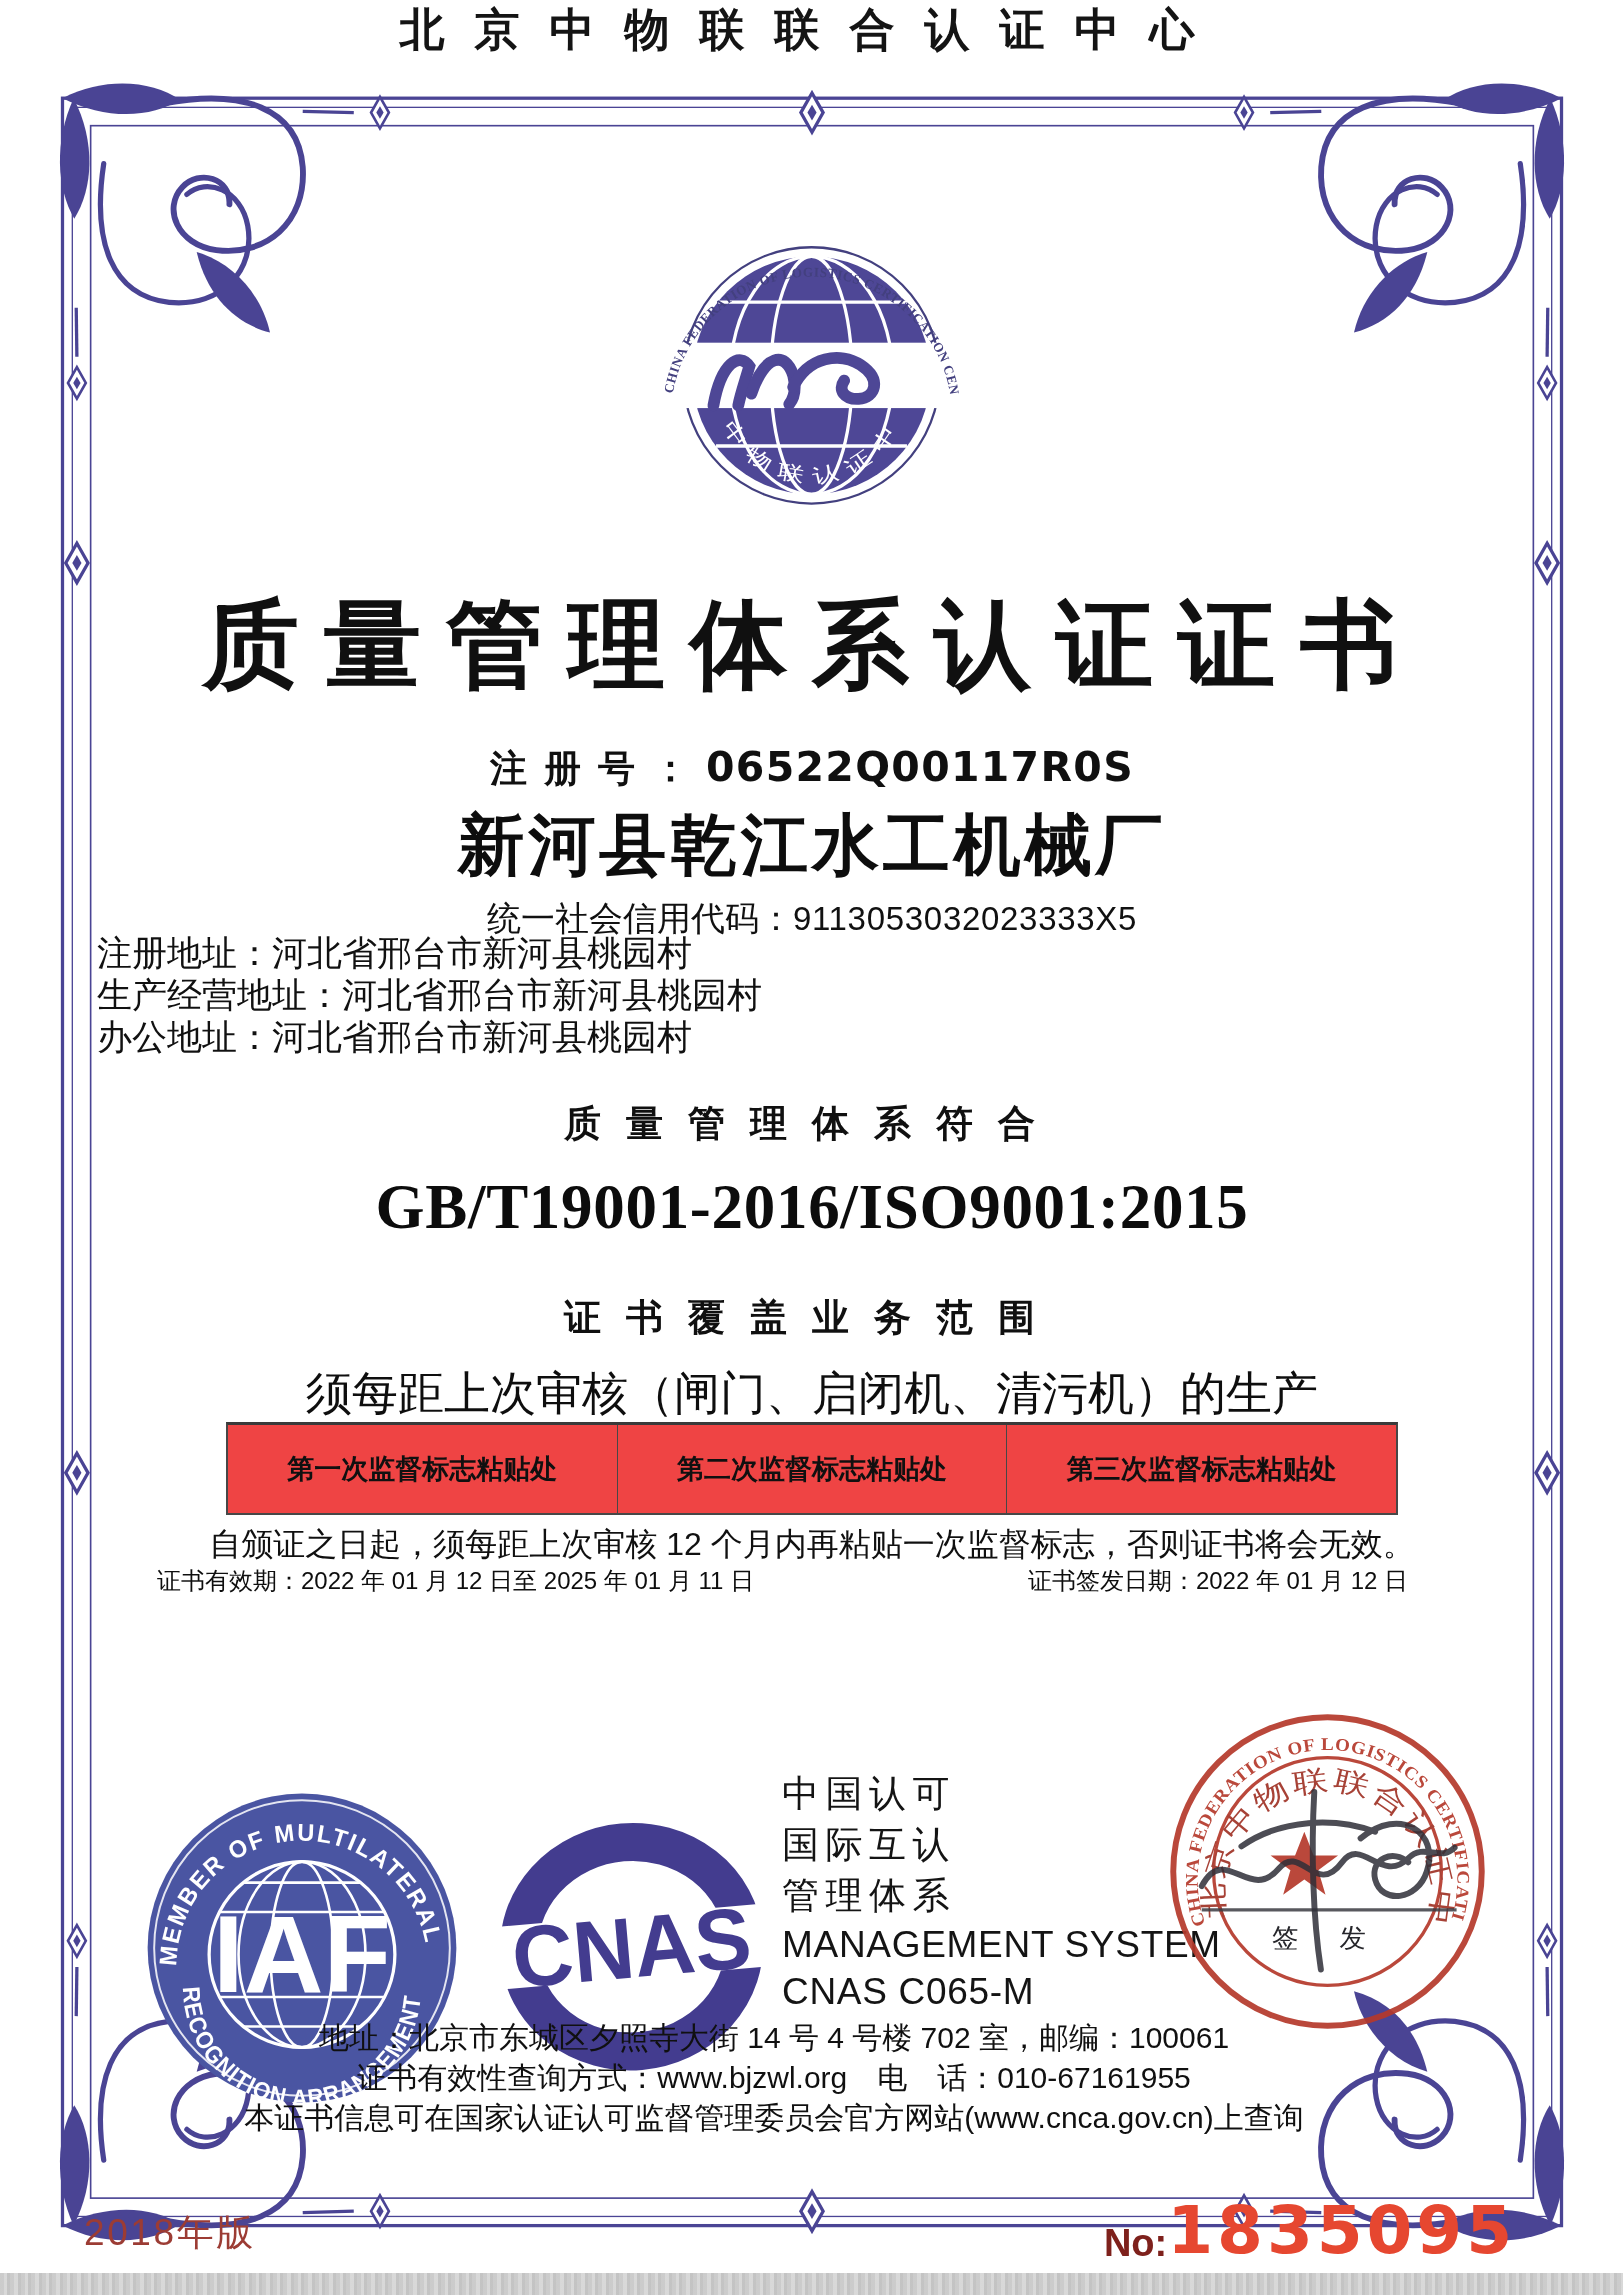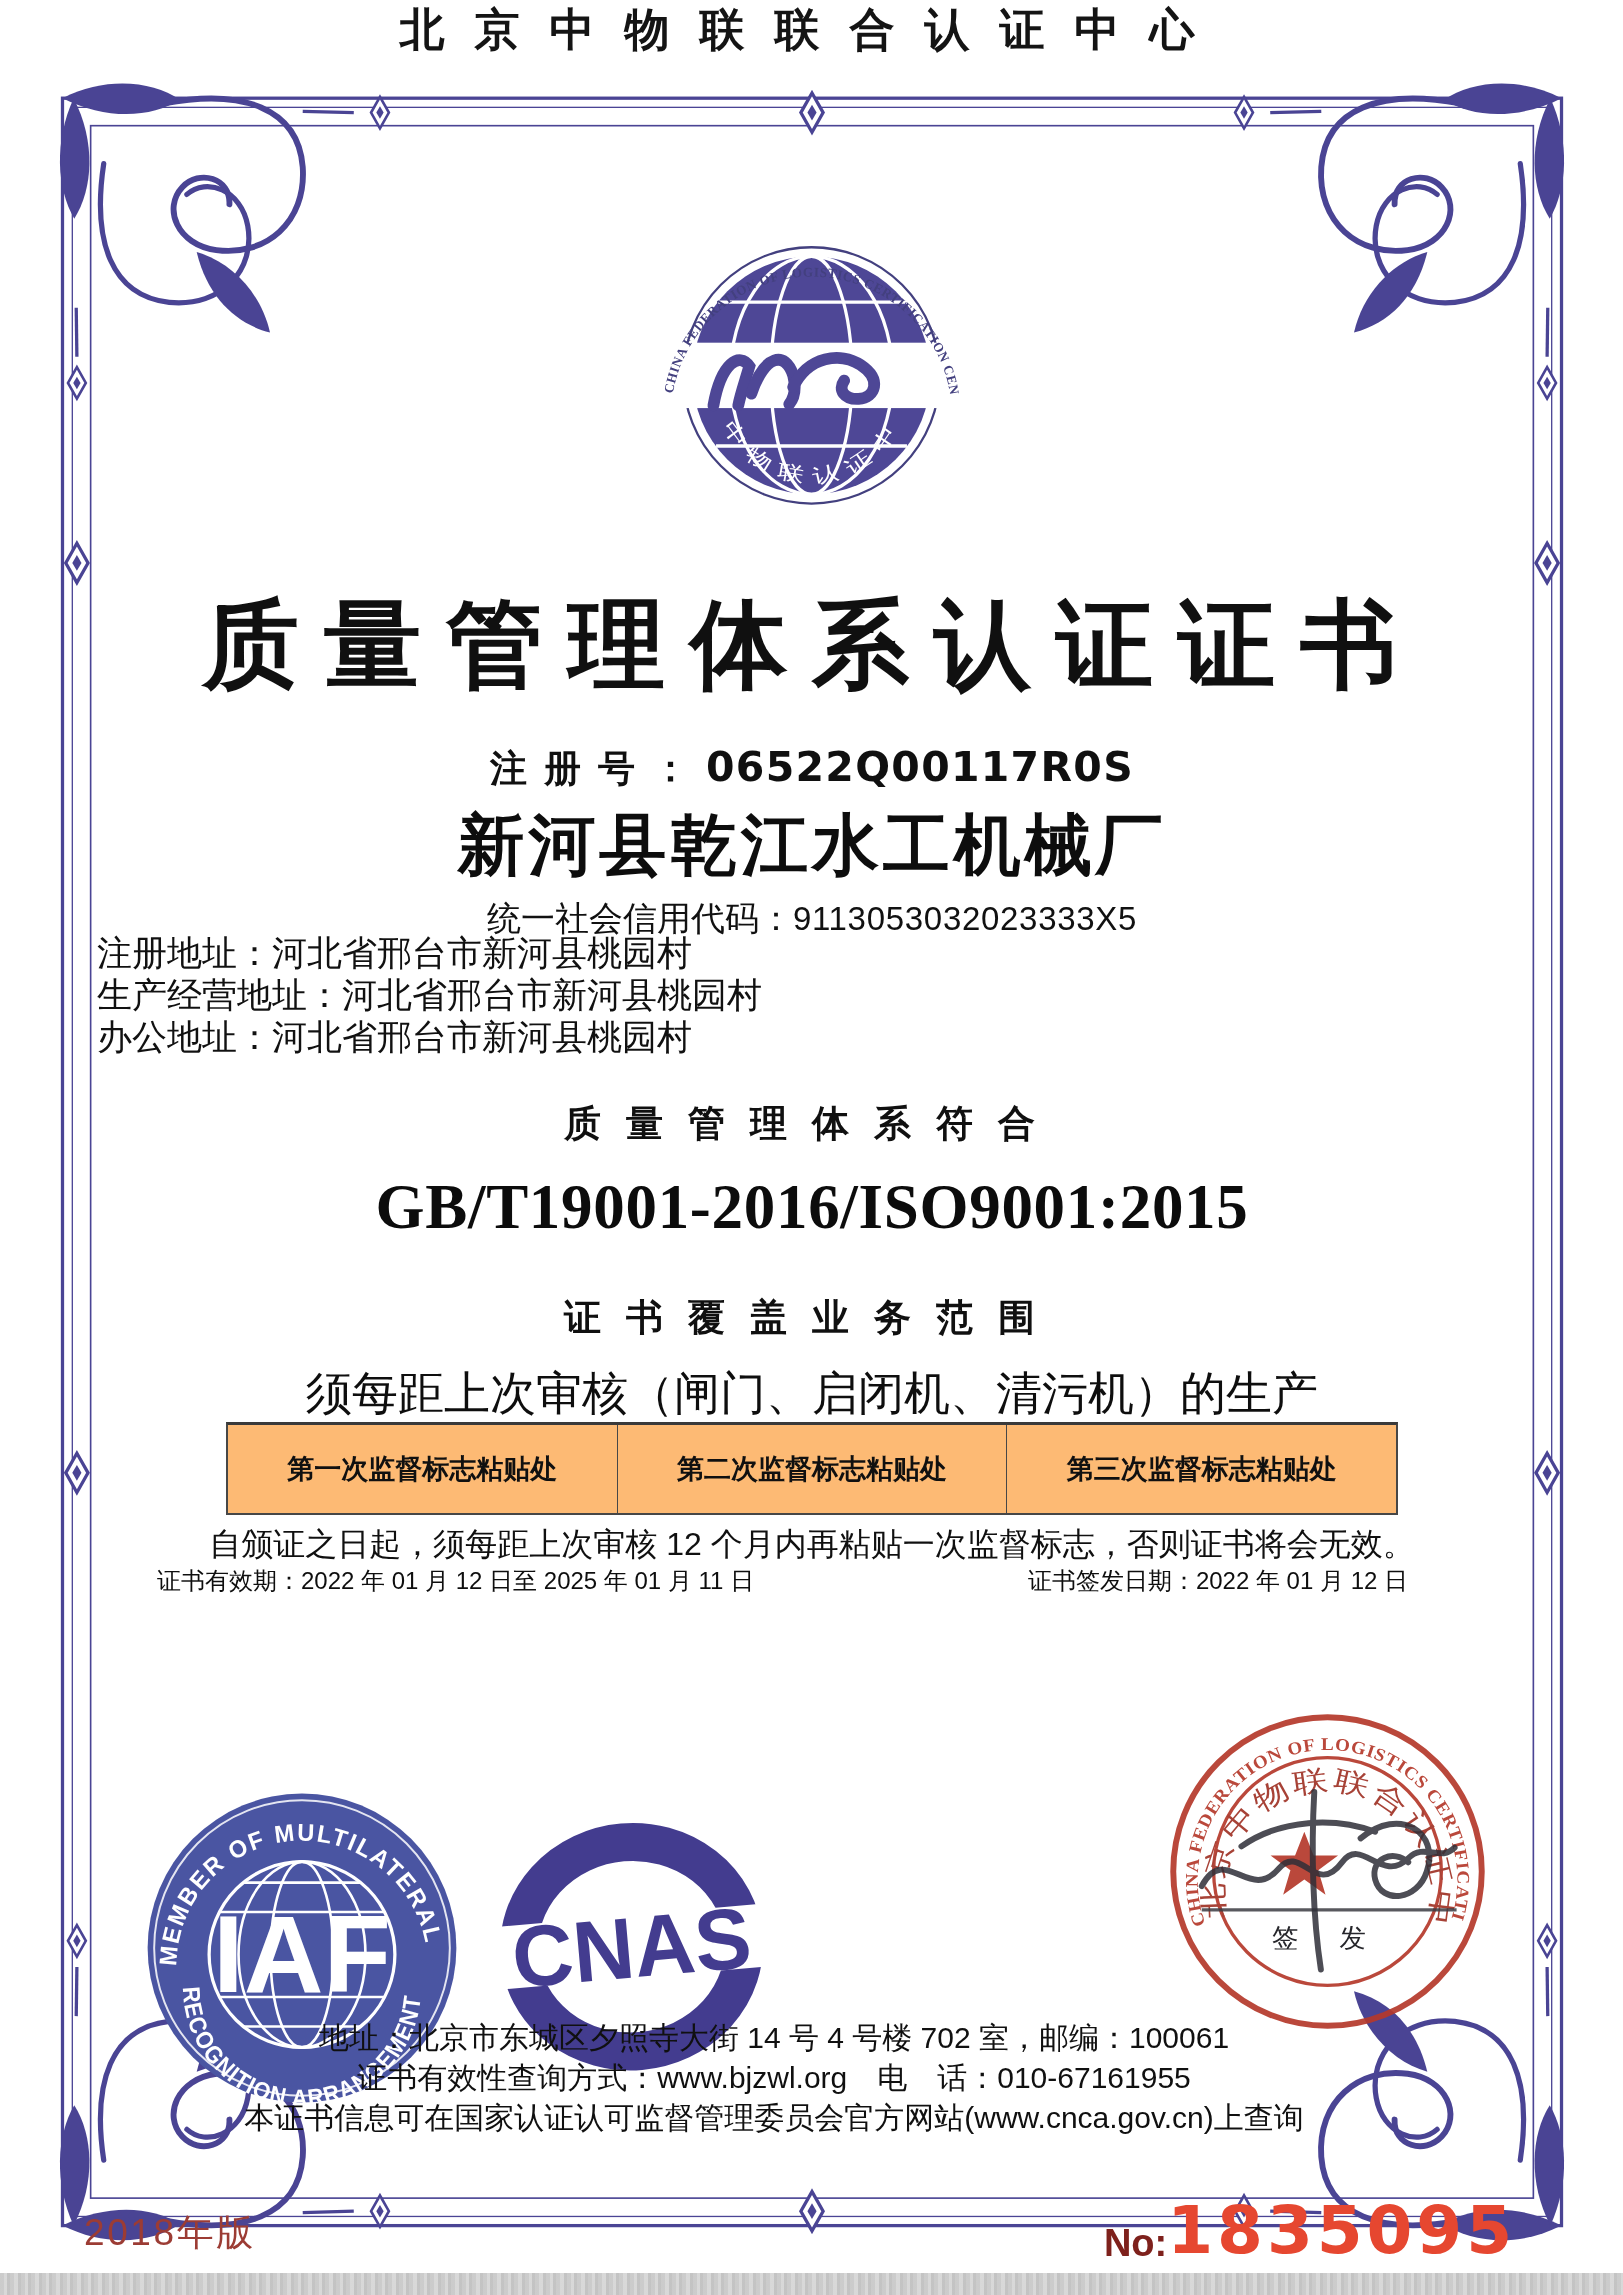--- a/index.html
+++ b/index.html
@@ -59,21 +59,21 @@
     left:0;right:0;top:1293px;text-align:center;
     font-size:37px;font-weight:600;letter-spacing:25px;color:#101010;
   }
   .scope-line{
     left:0;right:0;top:1363px;text-align:center;
     font-size:46px;font-weight:500;color:#0e0e0e;
   }
   .sup-table{
     left:226px;top:1422px;width:1172px;height:93px;
     display:flex;border:2px solid #474747;border-top:3.3px solid #3a3a3a;
-    background:#fdba74;box-sizing:border-box;
+    background:#ef4444;box-sizing:border-box;
   }
   .sup-table .cell{
     flex:1;display:flex;align-items:center;justify-content:center;
     font-size:27px;font-weight:700;color:#101010;
     border-left:1.3px solid #474747;
   }
   .sup-table .cell:first-child{border-left:none;}
   .note-line{
     left:0;right:0;top:1523px;text-align:center;
     font-size:32px;color:#101010;
@@ -245,20 +245,27 @@
   </svg>
 
   <svg class="abs" style="left:481px;top:1817px" width="301" height="262" viewBox="0 0 460 400">
     <g transform="rotate(-5 230 198)">
       <ellipse cx="230" cy="198" rx="172" ry="160" fill="none" stroke="#433c8f" stroke-width="58"></ellipse>
       <rect x="-45" y="150" width="550" height="96" fill="#ffffff"></rect>
       <text x="230" y="245" font-size="132" font-weight="900" fill="#433c8f" text-anchor="middle" textLength="366" lengthAdjust="spacingAndGlyphs">CNAS</text>
     </g>
   </svg>
 
+  <div class="abs acc-text">
+    <div class="cn">中国认可</div>
+    <div class="cn">国际互认</div>
+    <div class="cn">管理体系</div>
+    <div class="en">MANAGEMENT SYSTEM</div>
+    <div class="en">CNAS  C065-M</div>
+  </div>
 
   <svg class="abs" style="left:1162px;top:1706px" width="331" height="331" viewBox="0 0 500 500">
     <defs>
       <path id="sealArc" d="M 66,330 A 196,196 0 1 1 434,330" fill="none"></path>
       <path id="sealInner" d="M 96,320 A 158,158 0 1 1 404,320" fill="none"></path>
     </defs>
     <g opacity="0.92">
       <circle cx="250" cy="250" r="233" fill="none" stroke="#b5392b" stroke-width="9"></circle>
       <circle cx="250" cy="250" r="172" fill="none" stroke="#b5392b" stroke-width="5"></circle>
       <text font-size="27" fill="#b5392b" letter-spacing="1" font-weight="600" font-family="Liberation Serif, serif">

